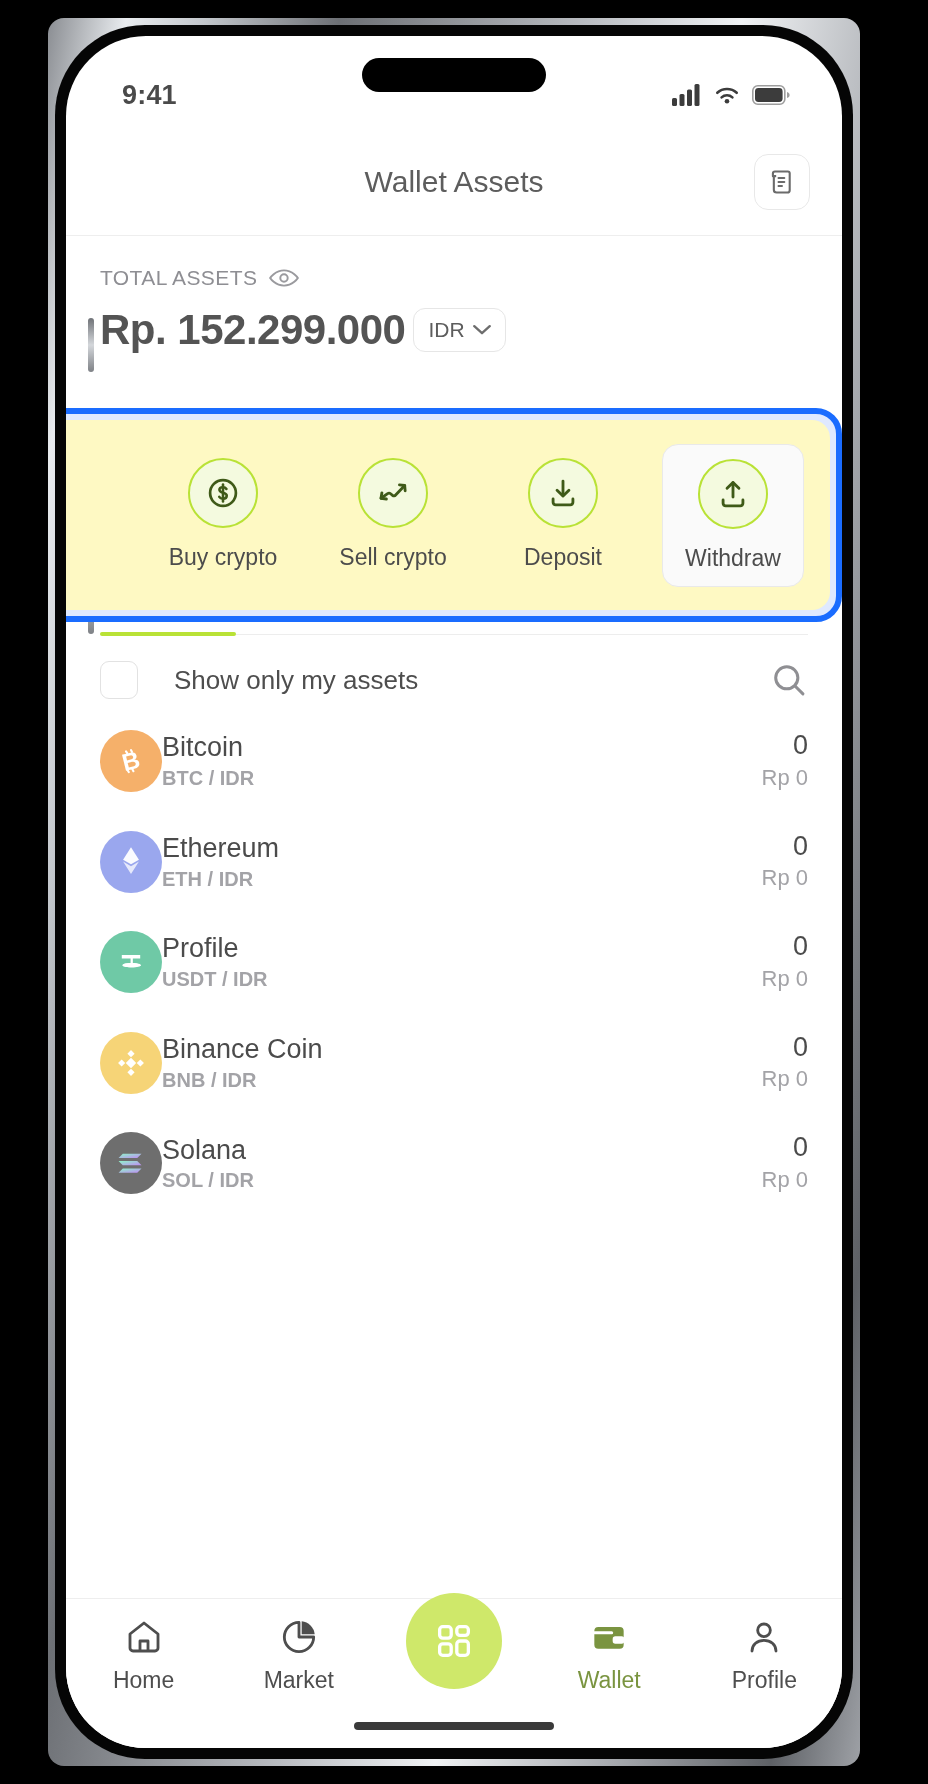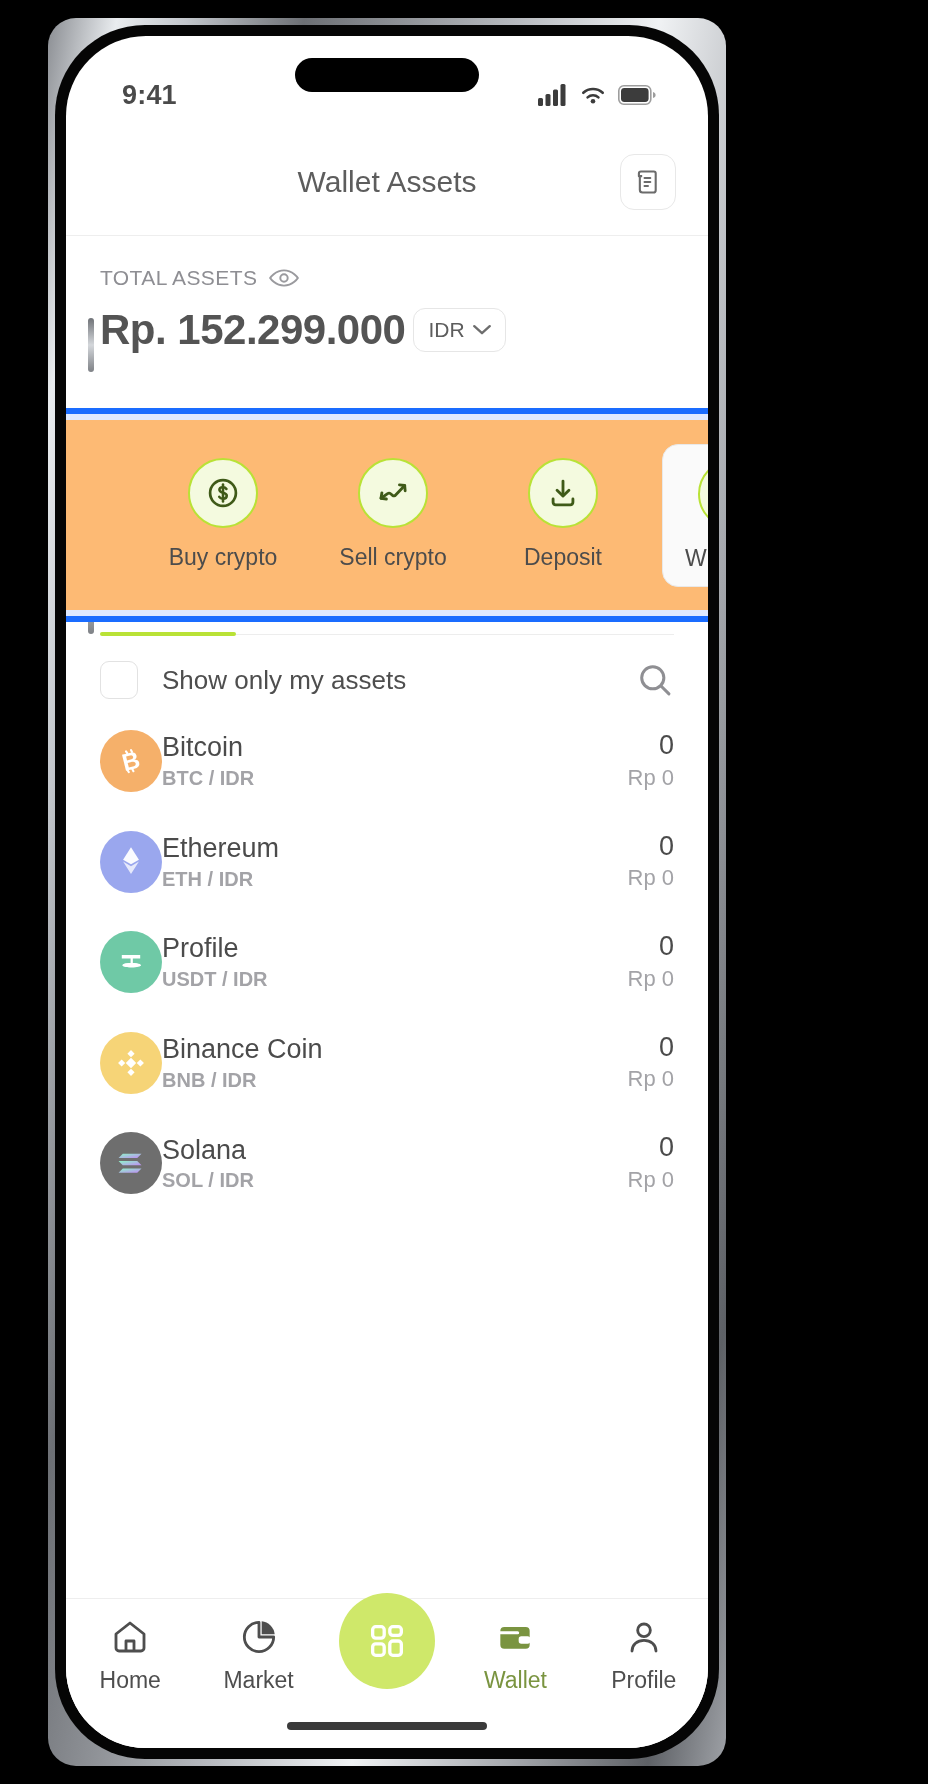--- a/index.html
+++ b/index.html
@@ -8,22 +8,22 @@
     background: #000000;
     font-family: "Liberation Sans", sans-serif;
     overflow: hidden;
     position: relative;
   }
 
   
   .phone-frame {
     position: absolute;
     left: 48px; top: 18px;
-    width: 678px; height: 1748px;
-    border-radius: 28px;
+    width: 812px; height: 1748px;
+    border-radius: 16px;
     background: linear-gradient(100deg,#8a8d92 0%,#e9ecef 7%,#c3c7cc 14%,#6d7075 26%,#b9bcc1 48%,#f0f2f4 62%,#a6a9ae 78%,#5e6166 92%,#9ea1a6 100%);
     padding: 7px;
   }
   .phone-inner {
     width: 100%; height: 100%;
     border-radius: 90px;
     background: #050505;
     padding: 11px;
   }
   .screen {
@@ -78,21 +78,21 @@
   }
   .currency-sel span { font-size: 21px; color: #5d5d5d; }
 
   
   .actions-highlight {
     position: absolute; left: -48px; top: 372px; width: 824px; height: 214px;
     border: 6px solid #1a6cff; border-radius: 26px; background: #dfe9ff; z-index: 30;
     padding: 6px;
   }
   .actions-card {
-    width: 100%; height: 100%; background: #fdba74; border-radius: 18px;
+    width: 100%; height: 100%; background: #fef9c3; border-radius: 18px;
     display: flex; align-items: center; justify-content: center;
   }
   .actions-inner { display: flex; align-items: flex-start; gap: 28px; padding-left: 96px; }
   .action-item {
     width: 142px; display: flex; flex-direction: column; align-items: center; gap: 16px;
     padding: 14px 6px; border-radius: 16px;
   }
   .action-item.focused { background: #fafafa; border: 1px solid #e9e9e9; }
   .action-circle {
     width: 70px; height: 70px; border-radius: 50%;
@@ -115,21 +115,21 @@
   .tab.active::after {
     content: ""; position: absolute; left: 0; right: 0; bottom: -2px;
     height: 4px; background: #b9e236; border-radius: 2px;
   }
 
   
   .filter-row {
     display: flex; align-items: center; justify-content: space-between;
     padding: 26px 34px 12px 34px;
   }
-  .filter-left { display: flex; align-items: center; gap: 24px; }
+  .filter-left { display: flex; align-items: center; gap: 36px; }
   .checkbox { width: 38px; height: 38px; border: 1px solid #e2e2e2; border-radius: 9px; background: #fff; }
   .filter-text { font-size: 26px; color: #4e4e4e; }
 
   
   .asset-list { padding: 0 34px; }
   .asset-row { display: flex; align-items: center; padding: 18px 0; }
   .coin-icon {
     width: 62px; height: 62px; border-radius: 50%; flex: 0 0 62px;
     display: flex; align-items: center; justify-content: center;
     color: #fff; font-weight: 700; font-size: 32px; overflow: hidden;

